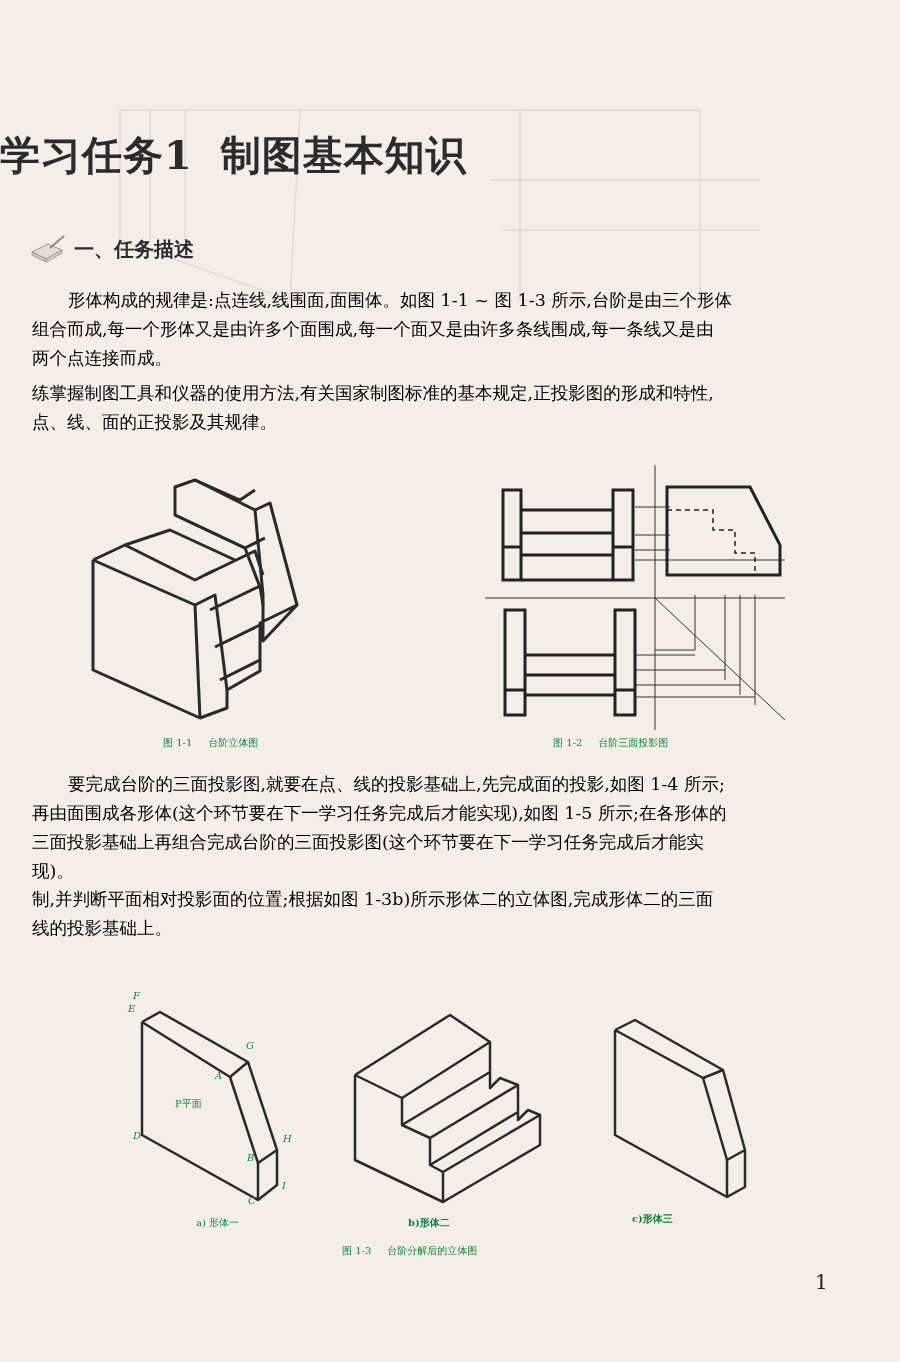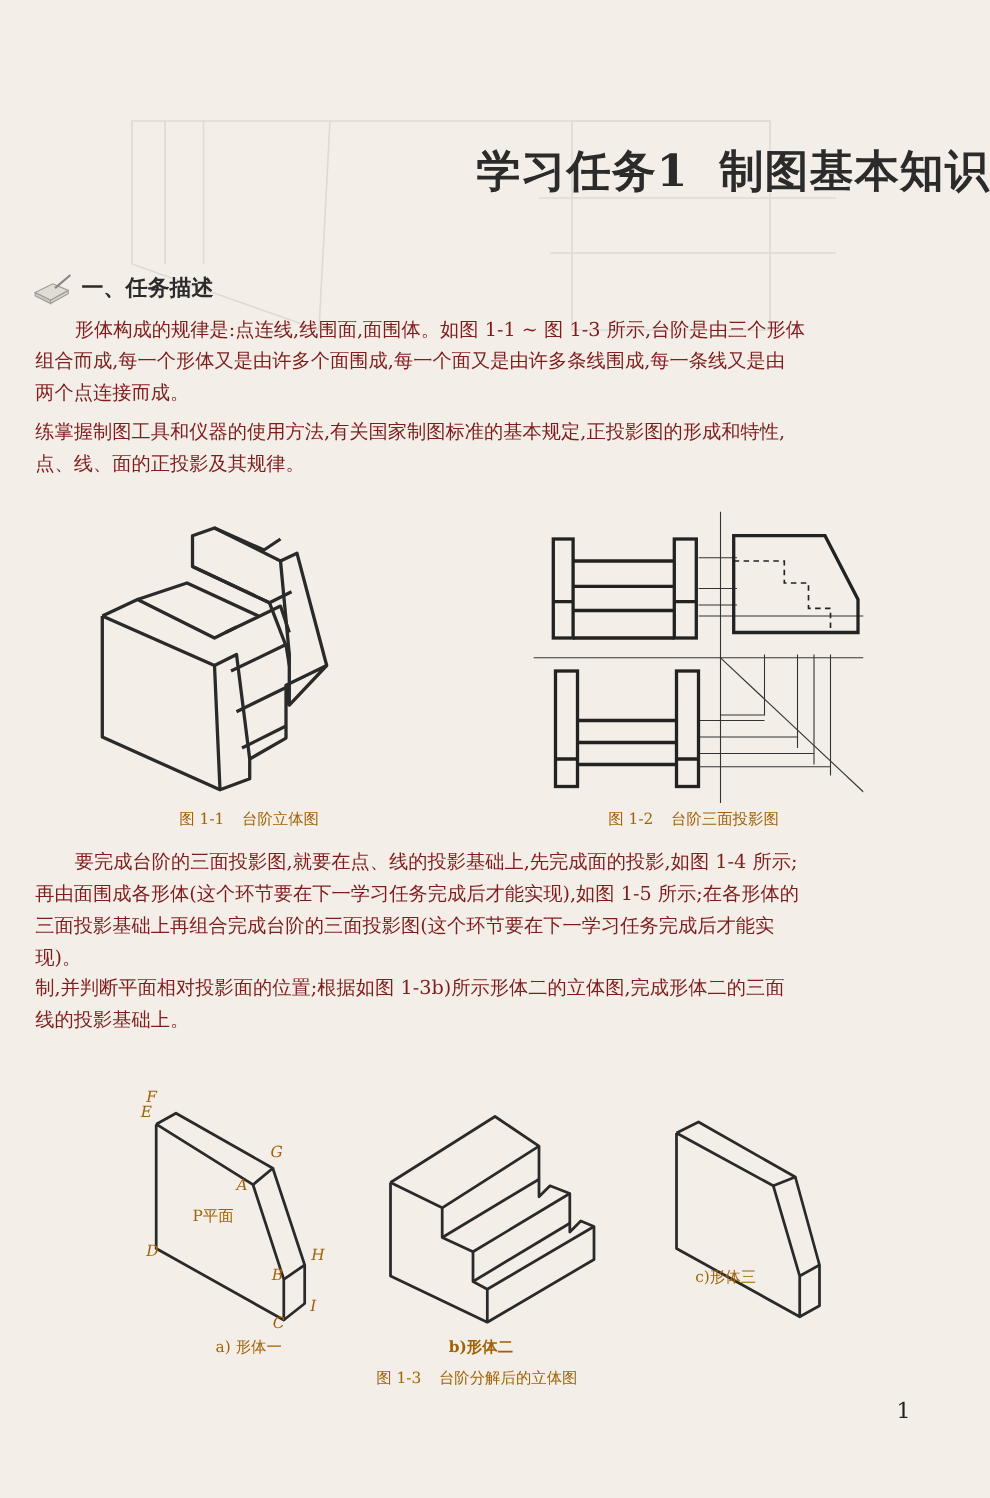--- a/index.html
+++ b/index.html
@@ -1,26 +1,26 @@
 <!DOCTYPE html>
 <html><head>
 <meta charset="utf-8">
 <style>
   html,body{margin:0;padding:0;}
   body{width:900px;height:1362px;background:#f3efe8;position:relative;overflow:hidden;
        font-family:"DejaVu Serif","Liberation Serif",serif;color:#2a2a2a;}
   .page{position:absolute;left:0;top:0;width:900px;height:1362px;}
-  .title{position:absolute;left:0;width:900px;top:128px;text-align:right;font-size:40px;font-weight:bold;letter-spacing:1px;color:#2b2b2b;}
+  .title{position:absolute;left:0;width:900px;top:128px;text-align:left;font-size:40px;font-weight:bold;letter-spacing:1px;color:#2b2b2b;}
   .title .num{margin-right:28px;}
-  .sec-head{position:absolute;left:28px;top:248px;height:36px;display:flex;align-items:flex-start;}
+  .sec-head{position:absolute;left:28px;top:231px;height:36px;display:flex;align-items:center;}
   .sec-head .txt{font-family:"DejaVu Sans","Liberation Sans",sans-serif;font-weight:bold;font-size:20px;margin-left:6px;color:#2b2b2b;}
-  .para{position:absolute;left:32px;width:800px;font-size:17.5px;line-height:29px;color:#7f1d1d;text-align:justify;}
+  .para{position:absolute;left:32px;width:800px;font-size:17.5px;line-height:29px;color:#000000;text-align:justify;}
   .para .ln{display:block;white-space:nowrap;}
   .indent{padding-left:36px;}
-  .cap{position:absolute;font-size:14px;color:#a16207;white-space:nowrap;}
+  .cap{position:absolute;font-size:10px;color:#15803d;white-space:nowrap;}
   .cap .lab{margin-right:16px;}
   .fig{position:absolute;}
   .pagenum{position:absolute;left:815px;top:1270px;font-size:20px;color:#222;}
   .ghost{position:absolute;left:0;top:0;opacity:.13;}
   .it{font-style:italic;}
 </style>
 </head>
 <body>
 
 <div class="page">
@@ -162,20 +162,20 @@
   <div class="cap" style="left:408px;top:1216px;font-weight:bold">b)形体二</div>
 
   <svg class="fig" style="left:605px;top:1015px" width="150" height="185" viewBox="0 0 150 185">
     <g stroke="#2a2a2a" stroke-width="2.5" fill="none" stroke-linejoin="round">
       <path d="M10 15 L10 120 L122 182 L122 145 L98 63 L10 15"></path>
       <path d="M10 15 L30 5 L118 55 L98 63"></path>
       <path d="M118 55 L140 135 L140 172 L122 182"></path>
       <path d="M122 145 L140 135"></path>
     </g>
   </svg>
-  <div class="cap" style="left:632px;top:1152px;font-weight:normal">c)形体三</div>
+  <div class="cap" style="left:632px;top:1212px;font-weight:bold">c)形体三</div>
 
   <div class="cap" style="left:342px;top:1244px">
     <span class="lab">图 1-3</span><span>台阶分解后的立体图</span>
   </div>
 
   <div class="pagenum">1</div>
 </div>
 
 </body></html>

